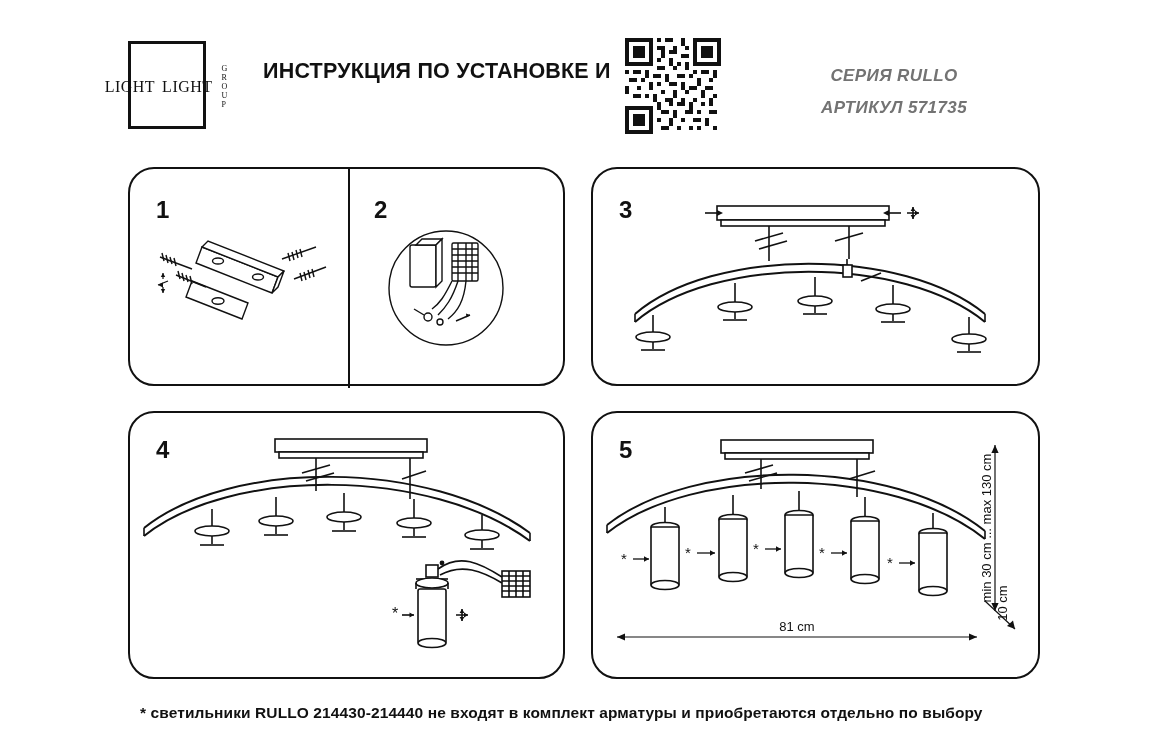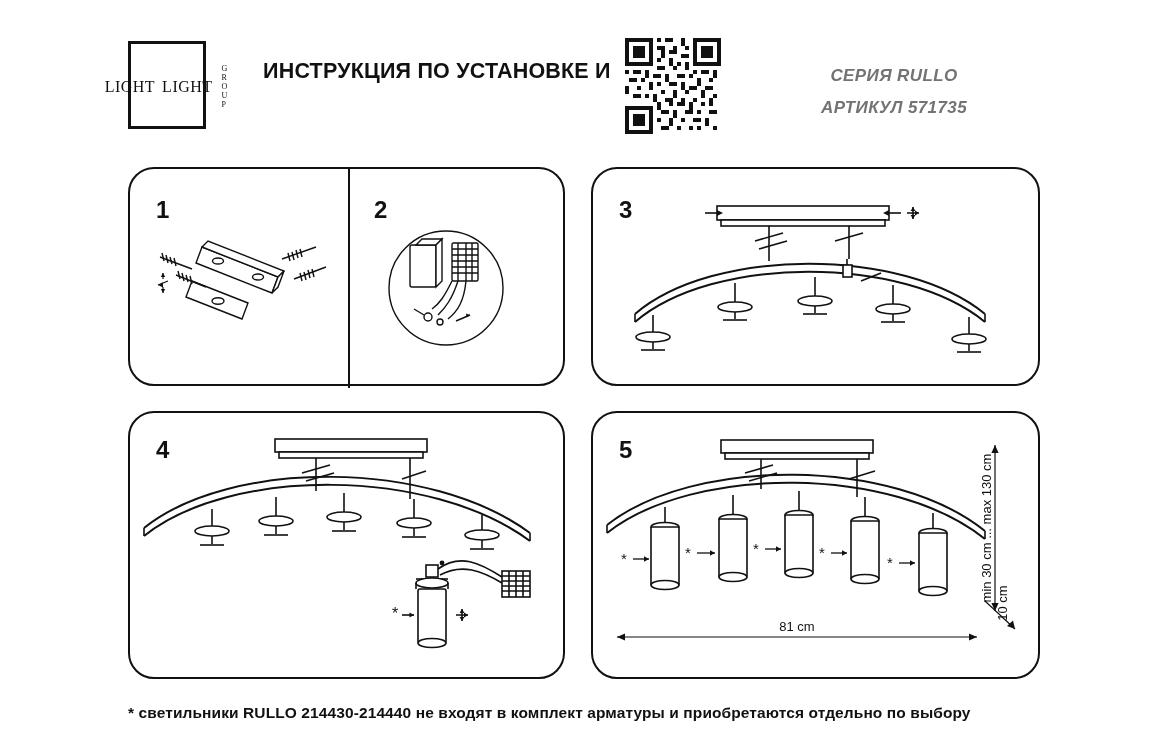--- a/index.html
+++ b/index.html
@@ -142,21 +142,21 @@
     width: 2px;
     height: 219px;
     background: #111;
   }
 
   .art { position: absolute; left: 0; top: 0; }
 
   
   .footnote {
     position: absolute;
-    left: 128px;
+    left: 140px;
     top: 703px;
     width: 915px;
     font-size: 15.5px;
     font-weight: bold;
     color: #111;
     letter-spacing: 0.1px;
     line-height: 20px;
   }
 </style>
 </head>

